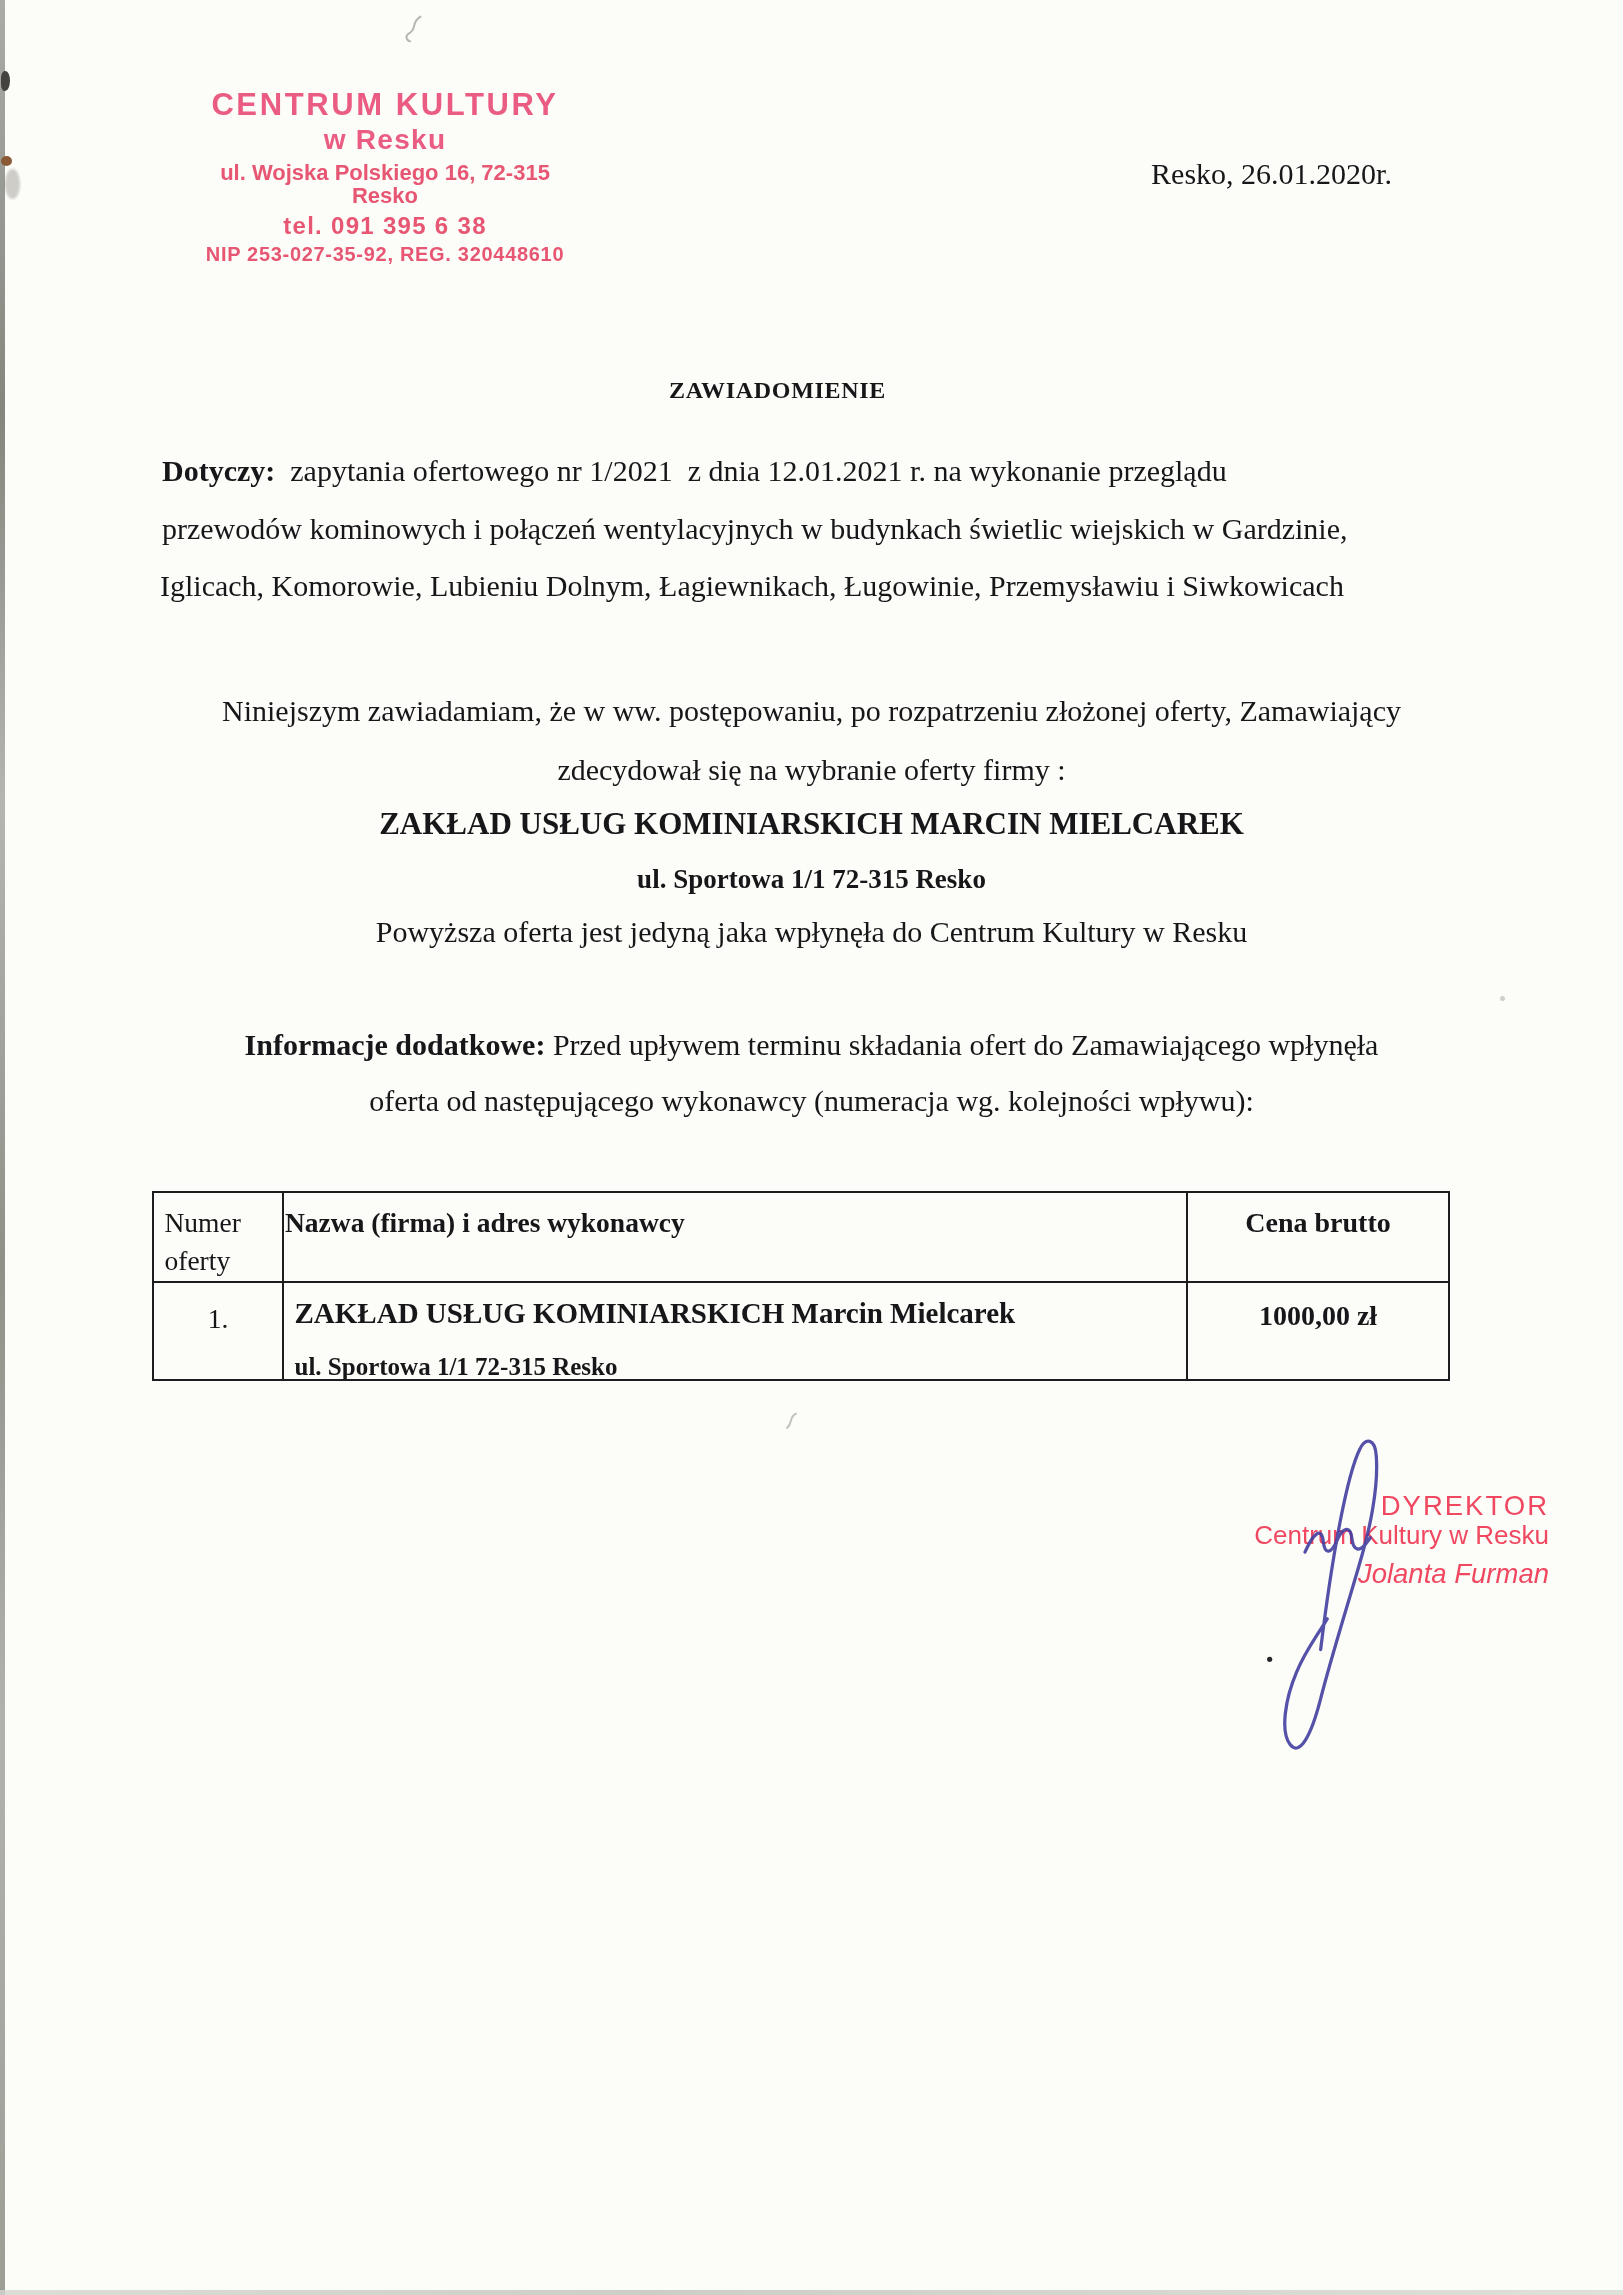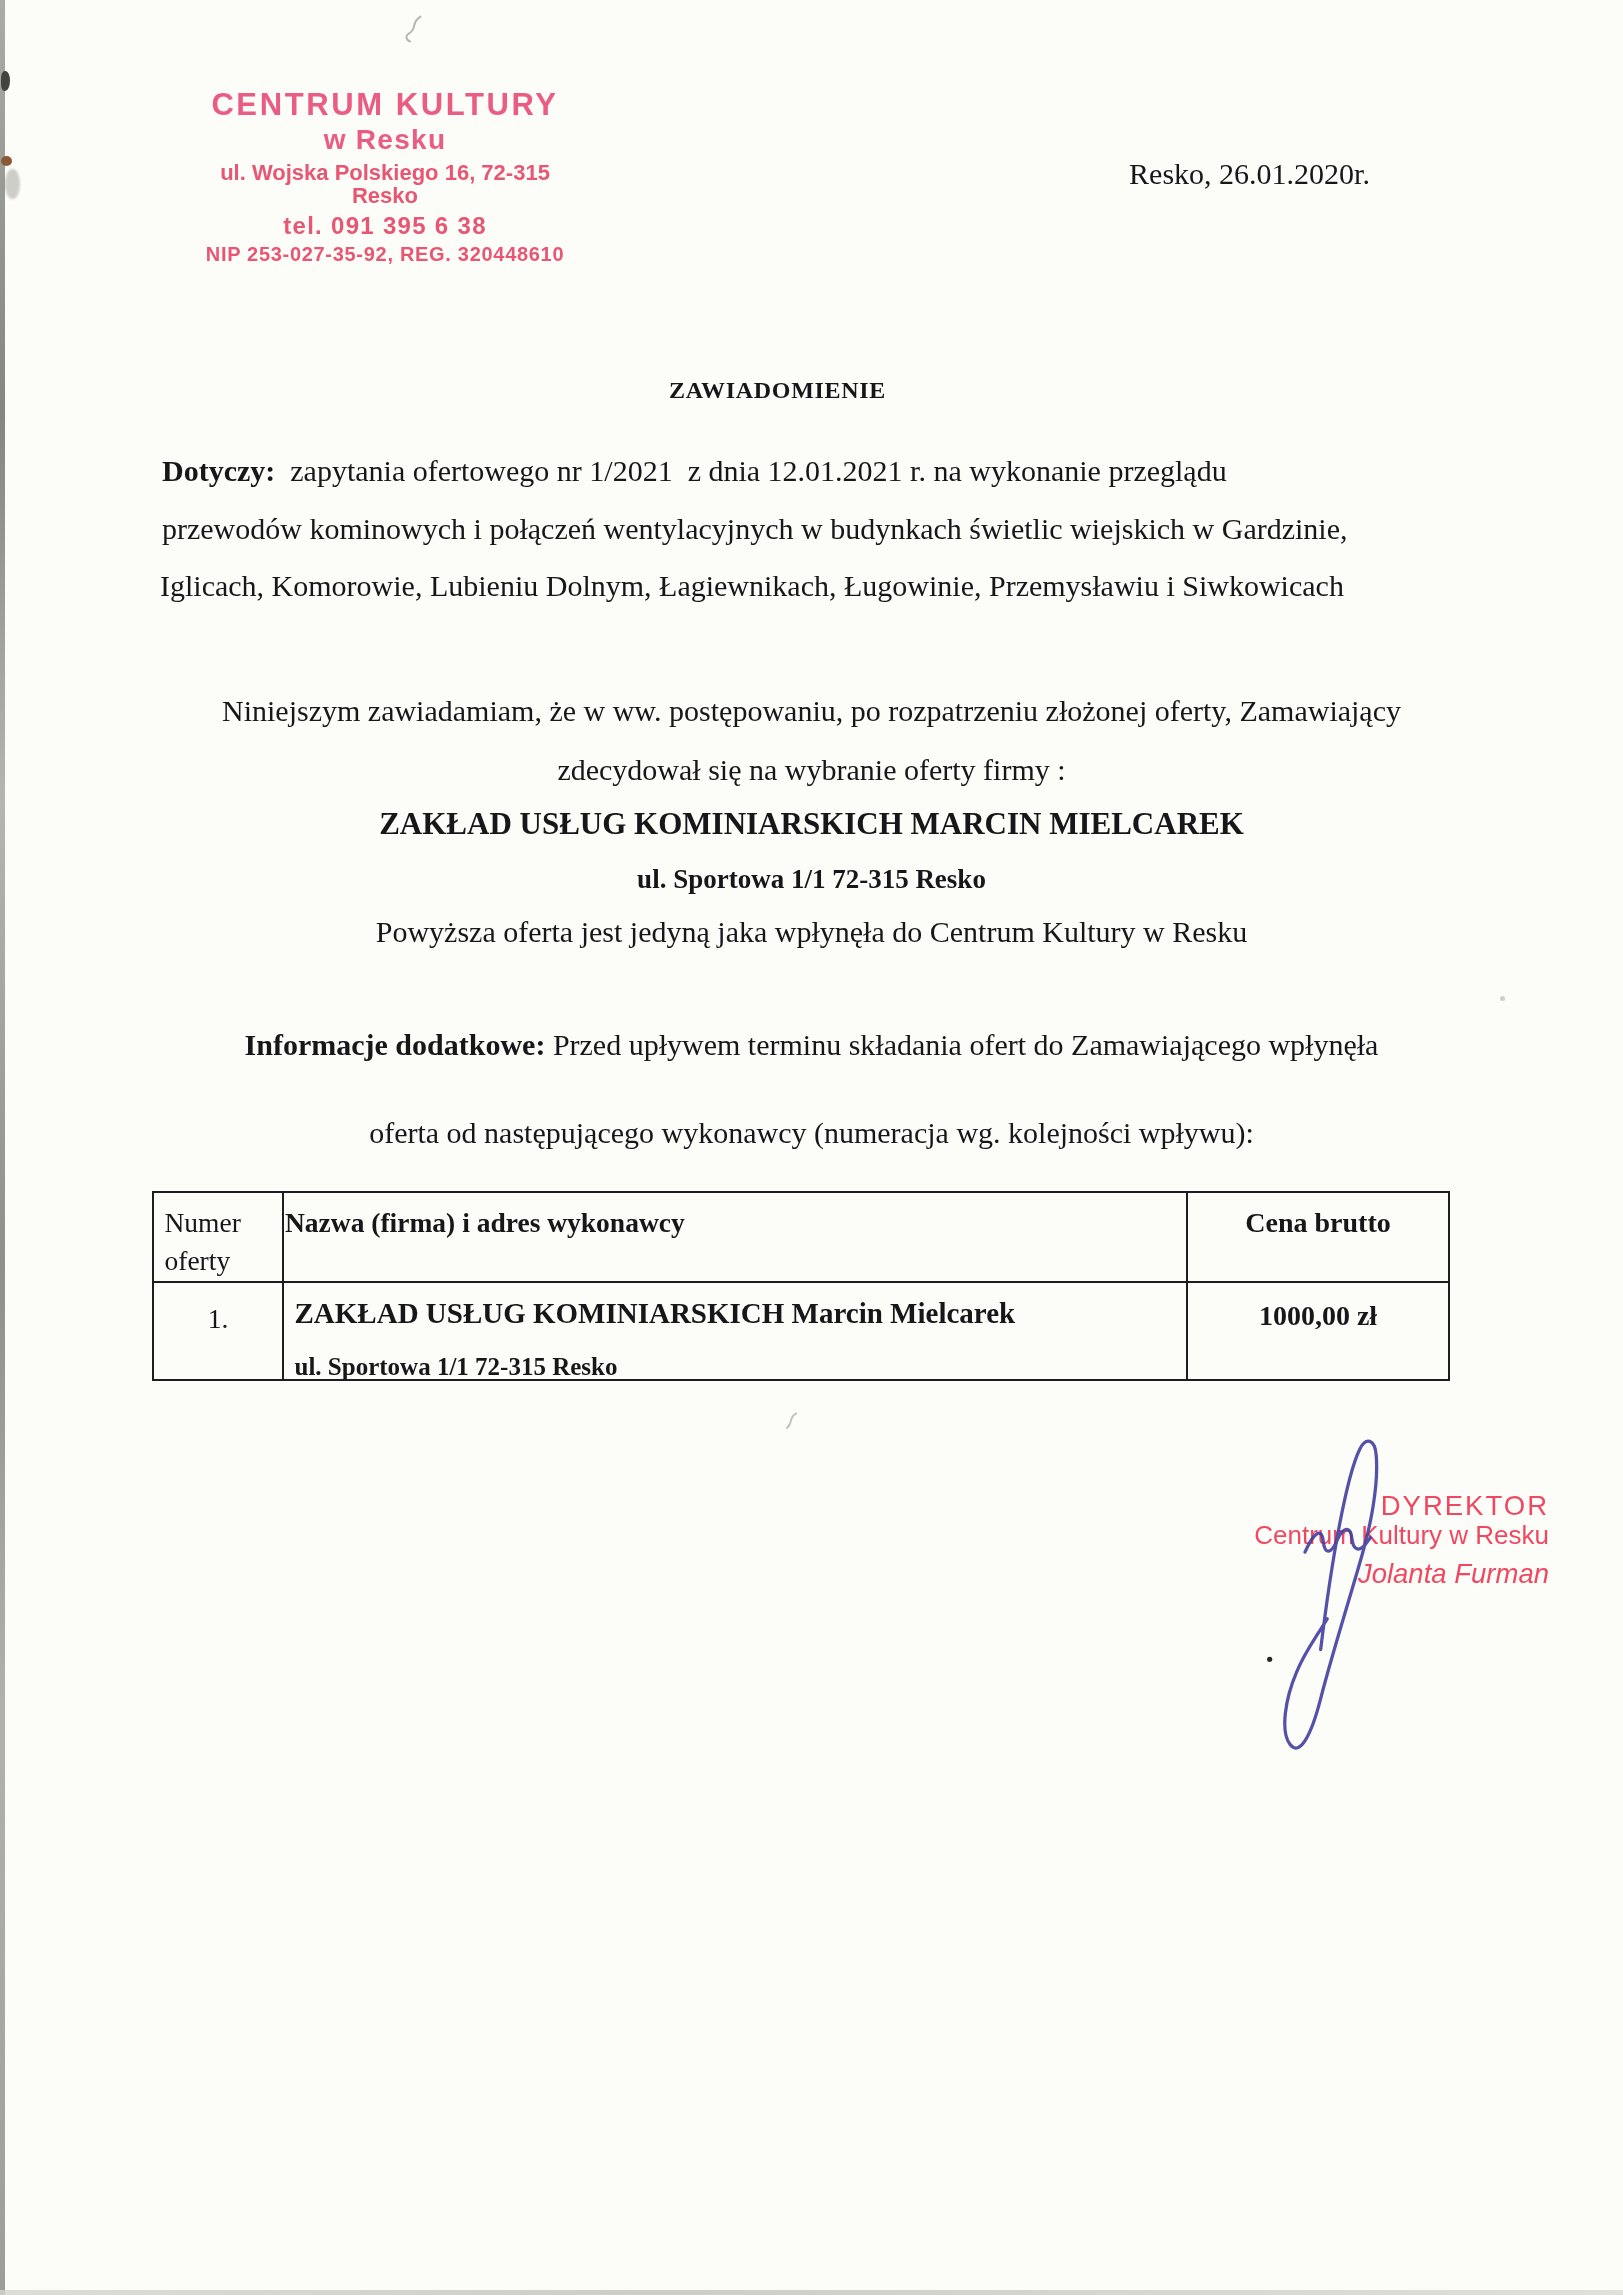--- a/index.html
+++ b/index.html
@@ -17,21 +17,21 @@
     left:194px;top:89px;width:382px;text-align:center;
     font-family:"Liberation Sans",sans-serif;font-weight:700;
     opacity:.93;
   }
   .st1{font-size:31px;letter-spacing:2.6px;line-height:1.05;}
   .st2{font-size:28px;letter-spacing:1.3px;line-height:1.05;margin-top:3.9px;}
   .st3{font-size:22px;line-height:1.05;margin-top:6.5px;}
   .st4{font-size:24px;letter-spacing:1.3px;line-height:1.05;margin-top:5.2px;}
   .st5{font-size:20px;letter-spacing:0.7px;line-height:1.05;margin-top:6.5px;}
 
-  .dateline{left:1073px;top:157px;width:353px;text-align:center;font-size:30px;}
+  .dateline{left:1095px;top:157px;width:353px;text-align:center;font-size:30px;}
 
   .title{left:0;top:377px;width:1555px;text-align:center;font-size:24px;font-weight:bold;letter-spacing:0.7px;}
 
   .bodyline{font-size:30px;line-height:1.15;}
   .centerline{left:0;width:1623px;text-align:center;}
 
   
   .offer-table{position:absolute;left:152px;top:1191px;width:1297px;border-collapse:collapse;table-layout:fixed;}
   .offer-table th,.offer-table td{border:2px solid #1d1d20;vertical-align:top;overflow:hidden;}
   .offer-table th{border-bottom-width:2.6px;}
@@ -101,21 +101,21 @@
   <div class="abs bodyline" style="left:162px;top:512px;width:1316px;">przewodów kominowych i połączeń wentylacyjnych w budynkach świetlic wiejskich w Gardzinie,</div>
   <div class="abs bodyline" style="left:160px;top:569px;width:1316px;">Iglicach, Komorowie, Lubieniu Dolnym, Łagiewnikach, Ługowinie, Przemysławiu i Siwkowicach</div>
 
   <div class="abs bodyline centerline" style="top:694px;">Niniejszym zawiadamiam, że w ww. postępowaniu, po rozpatrzeniu złożonej oferty, Zamawiający</div>
   <div class="abs bodyline centerline" style="top:753px;">zdecydował się na wybranie oferty firmy :</div>
   <div class="abs centerline b" style="top:806px;font-size:31px;">ZAKŁAD USŁUG KOMINIARSKICH MARCIN MIELCAREK</div>
   <div class="abs centerline b" style="top:864px;font-size:27px;">ul. Sportowa 1/1 72-315 Resko</div>
   <div class="abs bodyline centerline" style="top:915px;">Powyższa oferta jest jedyną jaka wpłynęła do Centrum Kultury w Resku</div>
 
   <div class="abs bodyline centerline pre" style="top:1028px;"><span class="b">Informacje dodatkowe:</span><span> Przed upływem terminu składania ofert do Zamawiającego wpłynęła</span></div>
-  <div class="abs bodyline centerline" style="top:1116px;">oferta od następującego wykonawcy (numeracja wg. kolejności wpływu):</div>
+  <div class="abs bodyline centerline" style="top:1084px;">oferta od następującego wykonawcy (numeracja wg. kolejności wpływu):</div>
 
   <table class="offer-table">
     <colgroup>
         <col style="width:130px">
         <col style="width:904px">
         <col style="width:262px">
       </colgroup>
     <tbody>
         <tr style="height:90px">
       <th class="th1">Numer oferty</th>

